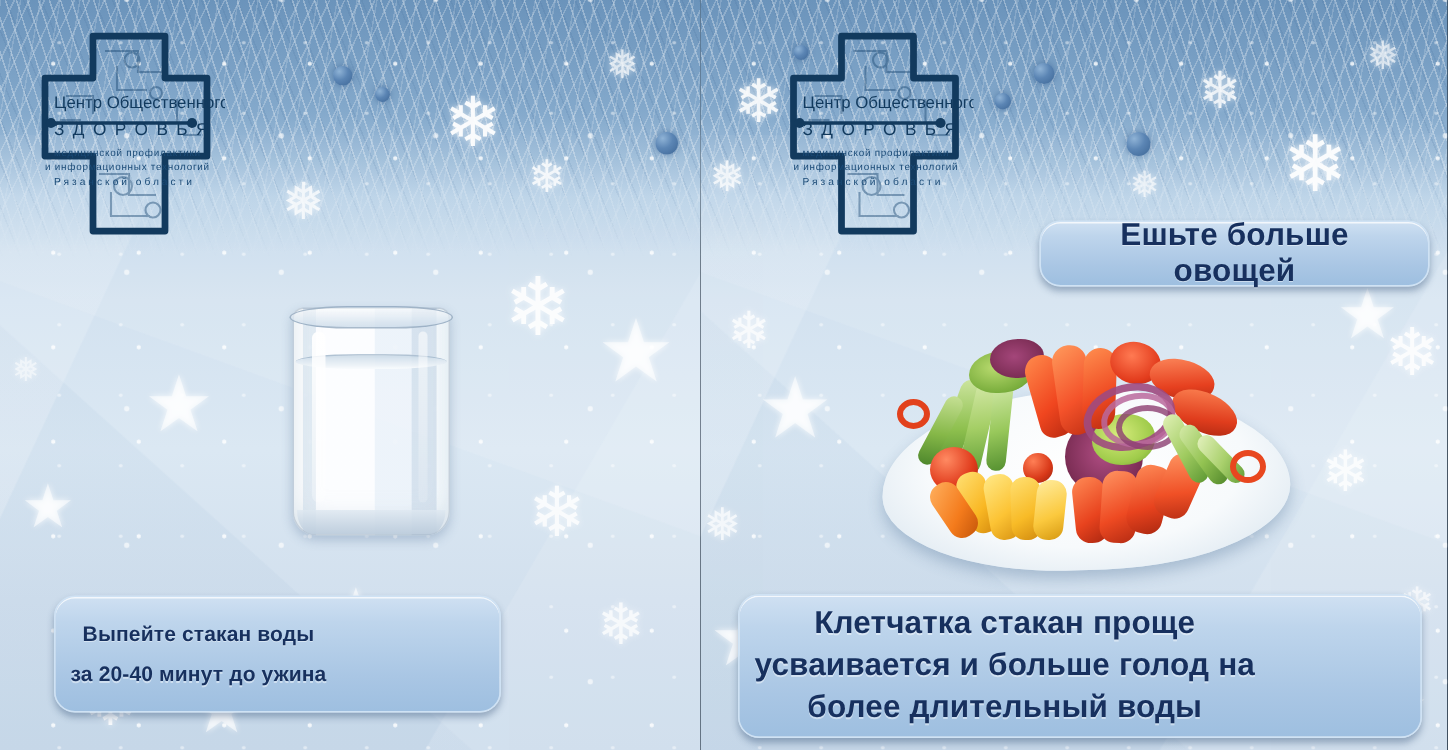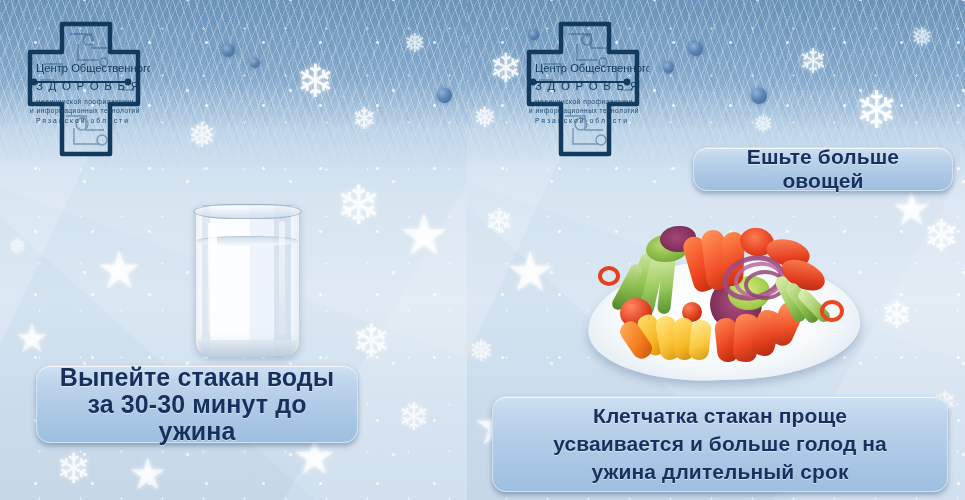--- a/index.html
+++ b/index.html
@@ -70,28 +70,28 @@
   .logo{position:absolute;width:132px;height:138px;}
   .logo svg{width:100%;height:100%;display:block;}
 
   
   .cap{
     position:absolute;box-sizing:border-box;
     border-radius:14px;
     background:linear-gradient(180deg,#cfe0f2 0%,#bed5ec 22%,#a9c6e4 70%,#9ebfe0 100%);
     border:1px solid #cfe2f4;
     box-shadow:0 3px 5px rgba(40,70,110,.38),inset 0 1px 0 rgba(255,255,255,.75);
-    display:flex;align-items:center;justify-content:center;
+    display:flex;align-items:center;justify-content:flex-start;
     text-align:center;
     color:#17305e;
     font-weight:bold;
     letter-spacing:.1px;
     text-shadow:0 1px 0 rgba(255,255,255,.45);
   }
-  #cap-water{left:36px;top:365px;width:322px;height:78px;font-size:25px;line-height:27px;}
+  #cap-water{left:36px;top:397px;width:298px;height:78px;font-size:14px;line-height:27px;}
   #cap-veg-title{left:693px;top:147px;width:260px;height:44px;font-size:21px;}
   #cap-fiber{left:492px;top:396px;width:456px;height:96px;font-size:21px;line-height:28px;}
   .cap span{display:block;padding:0 10px;}
 
   
   #glass{position:absolute;left:195px;top:205px;width:105px;height:152px;}
   .glass-body{
     position:absolute;inset:0;
     border-radius:7px 7px 16px 16px;
     background:
@@ -210,21 +210,21 @@
       <div class="water-line"></div>
       <div class="glass-rim"></div>
       <div class="glass-hl" style="left:13px;"></div>
       <div class="glass-hl" style="right:15px;width:6px;opacity:.6;"></div>
       <div class="glass-base"></div>
     </div>
 
     <div class="cap" id="cap-water">
       <div>
         <span>Выпейте стакан воды</span>
-        <span>за 30-30 минут до ужина</span>
+        <span>за 20-40 минут до ужина</span>
       </div>
     </div>
   </div>
 
   <div class="panel" id="panel-right">
     <div class="bg-base"></div>
     <div class="bg-facets"></div>
     <div class="bg-fir"></div>
     <div class="bg-needles"></div>
     <div class="bg-dots"></div>
@@ -335,18 +335,18 @@
     </div>
 
     <div class="cap" id="cap-veg-title" style="left:226px;">
       <span>Ешьте больше овощей</span>
     </div>
 
     <div class="cap" id="cap-fiber" style="left:25px;">
       <div>
         <span>Клетчатка стакан проще</span>
         <span>усваивается и больше голод на</span>
-        <span>ужина длительный срок</span>
+        <span>более длительный воды</span>
       </div>
     </div>
   </div>
 
 </div>
 
 </body></html>

